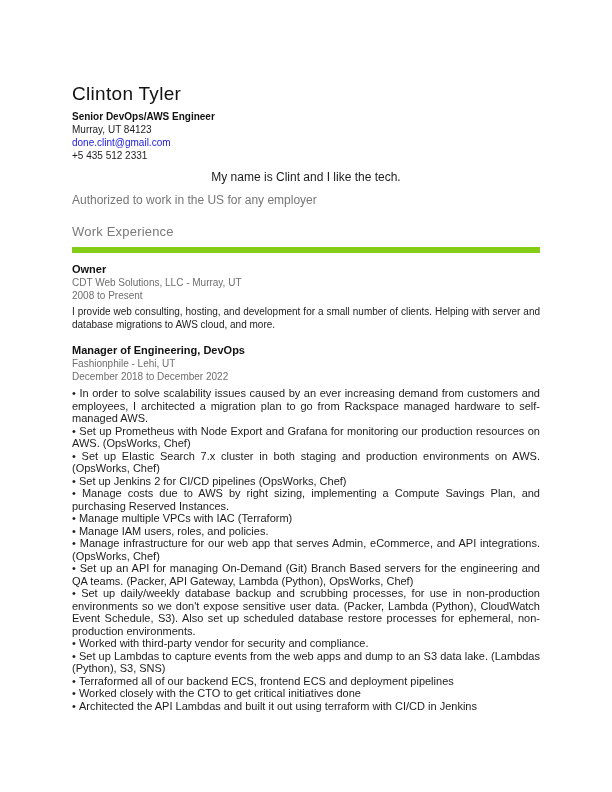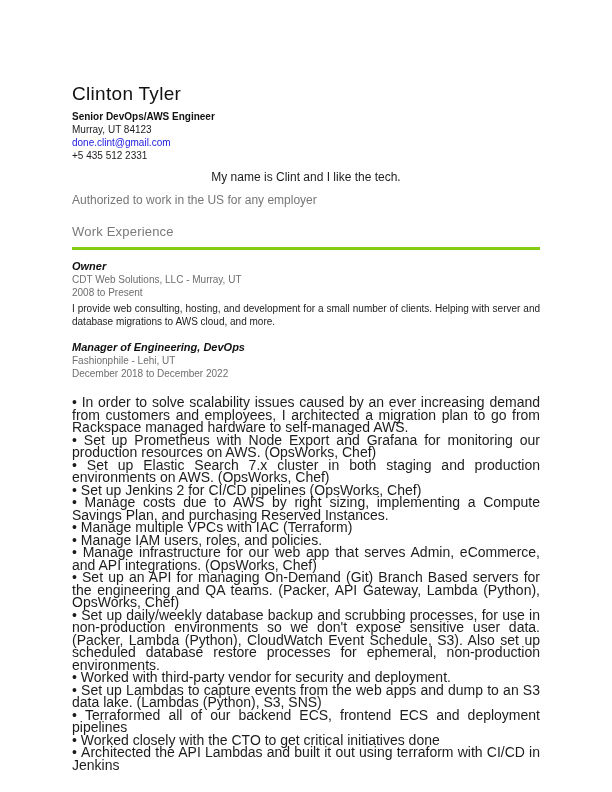--- a/index.html
+++ b/index.html
@@ -54,50 +54,49 @@
     color: #767676;
   }
   .section-heading {
     margin: 18px 0 0 0;
     font-size: 13px;
     line-height: 14px;
     font-weight: 400;
     color: #7a7a7a;
     letter-spacing: 0.2px;
     padding-bottom: 8px;
-    border-bottom: 3px solid #84cc16;
+    border-bottom: 6px solid #84cc16;
   }
   .job {
     margin-top: 9px;
   }
   .job + .job {
     margin-top: 12px;
   }
   .job-title {
     margin: 0;
     font-size: 11px;
     line-height: 14px;
     font-weight: 700;
     color: #111111;
-    font-style: italic;
   }
   .job-meta {
     font-size: 10px;
     line-height: 13px;
     color: #6e6e6e;
   }
   .job-desc {
     margin: 4px 0 0 0;
     font-size: 10px;
     line-height: 12.5px;
     text-align: justify;
   }
   .bullets {
-    margin-top: 16px;
-    font-size: 14px;
+    margin-top: 4px;
+    font-size: 11px;
     line-height: 12.5px;
   }
   .bullet {
     margin: 0;
     text-align: justify;
   }
   .bullet::before {
     content: "\2022\00a0";
   }
 </style>
@@ -137,21 +136,21 @@
     <p class="bullet">In order to solve scalability issues caused by an ever increasing demand from customers and employees, I architected a migration plan to go from Rackspace managed hardware to self-managed AWS.</p>
         <p class="bullet">Set up Prometheus with Node Export and Grafana for monitoring our production resources on AWS. (OpsWorks, Chef)</p>
         <p class="bullet">Set up Elastic Search 7.x cluster in both staging and production environments on AWS. (OpsWorks, Chef)</p>
         <p class="bullet">Set up Jenkins 2 for CI/CD pipelines (OpsWorks, Chef)</p>
         <p class="bullet">Manage costs due to AWS by right sizing, implementing a Compute Savings Plan, and purchasing Reserved Instances.</p>
         <p class="bullet">Manage multiple VPCs with IAC (Terraform)</p>
         <p class="bullet">Manage IAM users, roles, and policies.</p>
         <p class="bullet">Manage infrastructure for our web app that serves Admin, eCommerce, and API integrations. (OpsWorks, Chef)</p>
         <p class="bullet">Set up an API for managing On-Demand (Git) Branch Based servers for the engineering and QA teams. (Packer, API Gateway, Lambda (Python), OpsWorks, Chef)</p>
         <p class="bullet">Set up daily/weekly database backup and scrubbing processes, for use in non-production environments so we don't expose sensitive user data. (Packer, Lambda (Python), CloudWatch Event Schedule, S3). Also set up scheduled database restore processes for ephemeral, non-production environments.</p>
-        <p class="bullet">Worked with third-party vendor for security and deployment.</p>
+        <p class="bullet">Worked with third-party vendor for security and compliance.</p>
         <p class="bullet">Set up Lambdas to capture events from the web apps and dump to an S3 data lake. (Lambdas (Python), S3, SNS)</p>
         <p class="bullet">Terraformed all of our backend ECS, frontend ECS and deployment pipelines</p>
         <p class="bullet">Worked closely with the CTO to get critical initiatives done</p>
         <p class="bullet">Architected the API Lambdas and built it out using terraform with CI/CD in Jenkins</p>
       </div>
   </div>
 
 </div>
 
 </body></html>

